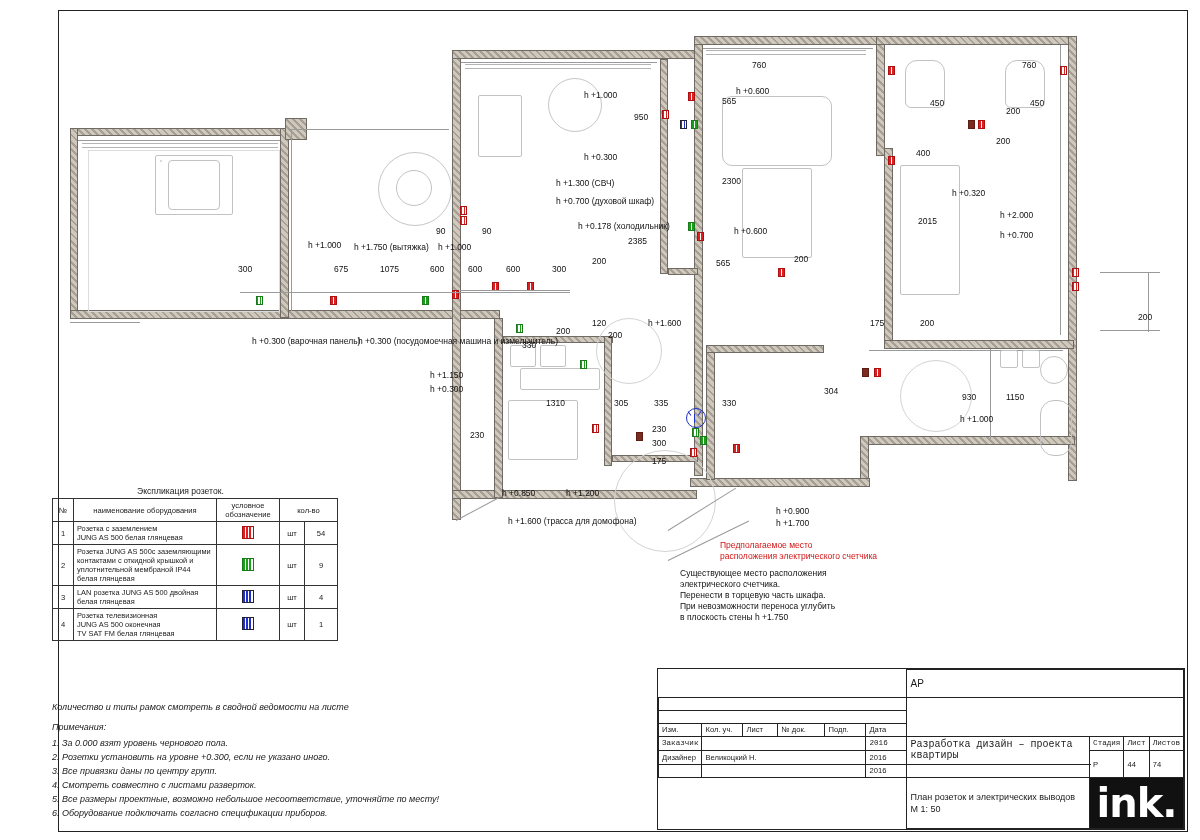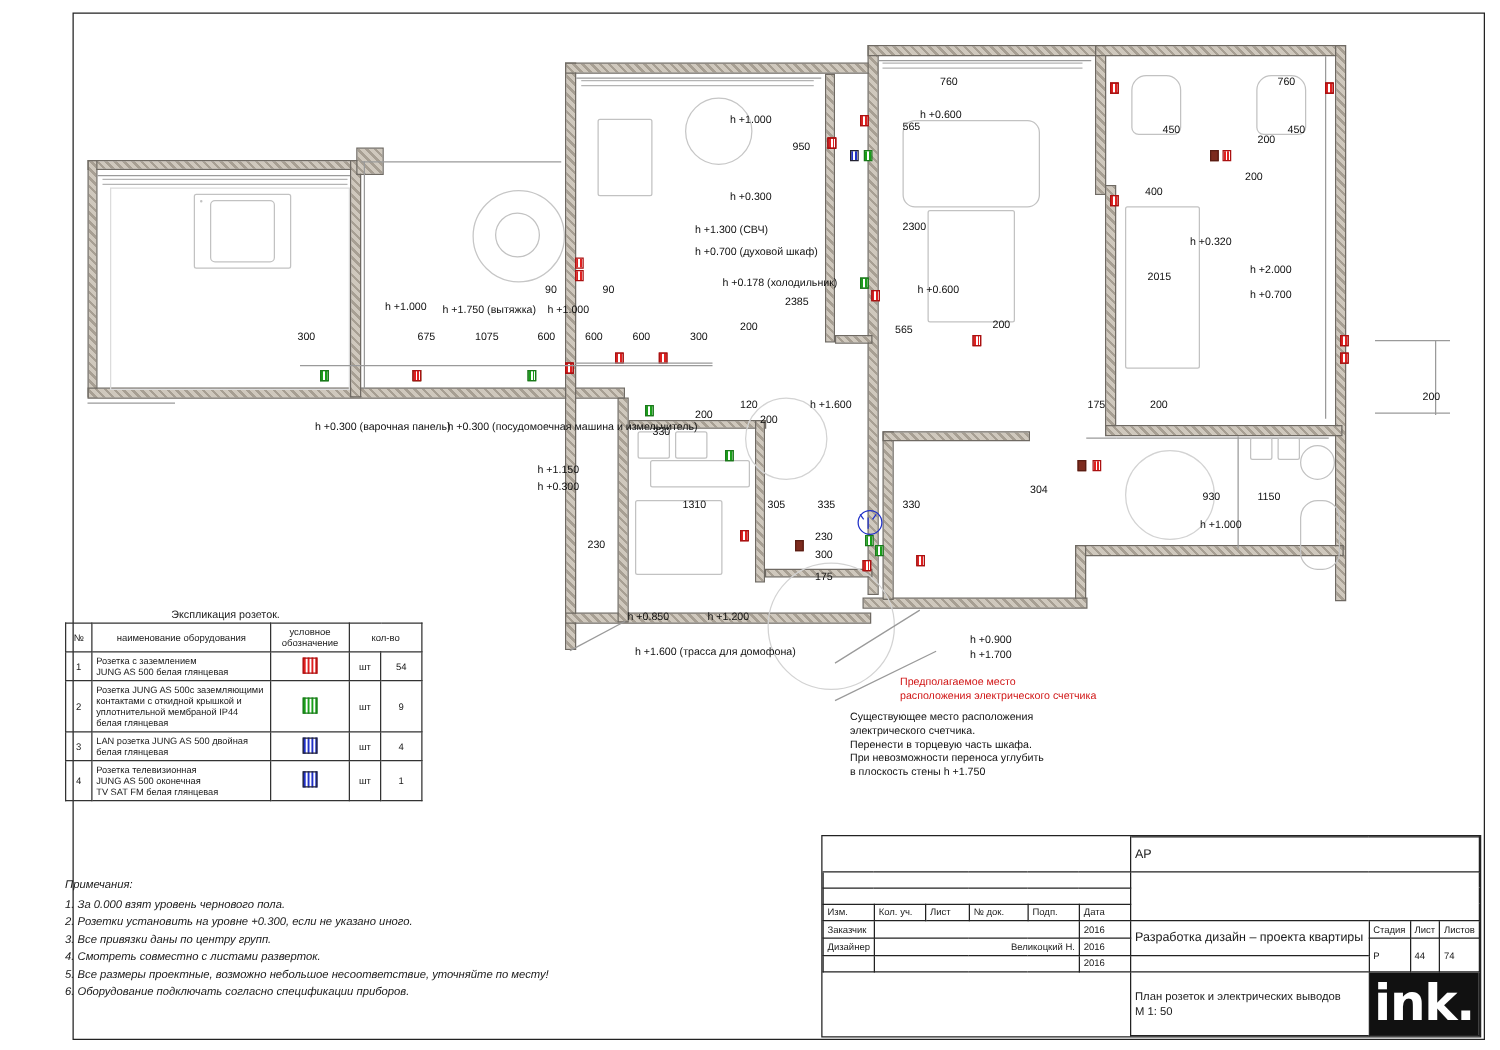--- a/index.html
+++ b/index.html
@@ -373,20 +373,21 @@
           <span style="display:inline-block;width:10px;height:11px;border:1px solid #223;background:repeating-linear-gradient(to right,#2030c8 0 1.6px,#fff 1.6px 3.2px);"></span>
         </td>
         <td class="c-un">шт</td>
         <td class="c-qt">1</td>
       </tr>
     </tbody>
       </table>
   </div>
 
   <div class="notes">
+    <div class="t">Количество и типы рамок смотреть в сводной ведомости на листе</div>
     <div class="hdr">Примечания:</div>
     <div>1. За 0.000 взят уровень чернового пола.</div>
     <div>2. Розетки установить на уровне +0.300, если не указано иного.</div>
     <div>3. Все привязки даны по центру групп.</div>
     <div>4. Смотреть совместно с листами разверток.</div>
     <div>5. Все размеры проектные, возможно небольшое несоответствие, уточняйте по месту!</div>
     <div>6. Оборудование подключать согласно спецификации приборов.</div>
   </div>
 
   <div class="stamp">
@@ -404,32 +405,32 @@
             <td colspan="6"></td>
           </tr>
       <tr style="height:12px;">
         <td style="width:30px;">Изм.</td>
         <td style="width:34px;">Кол. уч.</td>
         <td style="width:28px;">Лист</td>
         <td style="width:40px;">№ док.</td>
         <td style="width:34px;">Подп.</td>
         <td style="width:34px;">Дата</td>
       </tr>
-      <tr style="height:13px;">
+      <tr style="height:13px;font-family:Liberation Mono, monospace;">
         <td style="text-align:left;">Заказчик</td>
         <td colspan="4" style="text-align:left;"></td>
         <td>2016</td>
         <td colspan="2" rowspan="2" class="bigname">Разработка дизайн – проекта квартиры</td>
         <td>Стадия</td>
         <td>Лист</td>
         <td>Листов</td>
       </tr>
       <tr style="height:13px;">
         <td style="text-align:left;">Дизайнер</td>
-        <td colspan="4" style="text-align:right;margin-left:16px;">Великоцкий Н.</td>
+        <td colspan="4" style="text-align:left;margin-left:16px;">Великоцкий Н.</td>
         <td>2016</td>
         <td rowspan="2">Р</td>
         <td rowspan="2">44</td>
         <td rowspan="2">74</td>
       </tr>
       <tr style="height:13px;">
         <td style="text-align:left;"></td>
         <td colspan="4" style="text-align:left;"></td>
         <td>2016</td>
         <td colspan="2"></td>

